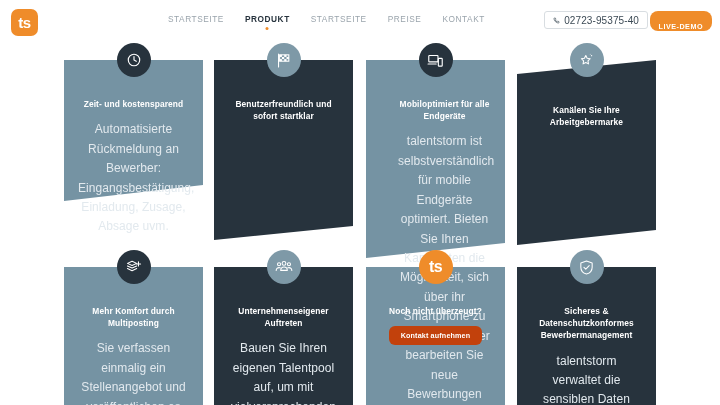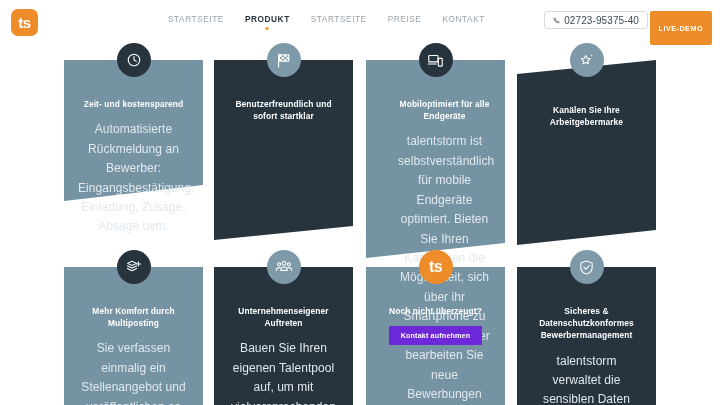--- a/index.html
+++ b/index.html
@@ -83,26 +83,26 @@
   .phone-num {
     font-size: 10px;
     color: #3c4a55;
     letter-spacing: 0.1px;
     white-space: nowrap;
   }
   .phone-icon svg { display:block; }
   .demo-btn {
     position: absolute;
     right: 8px; top: 11px;
-    height: 34px;
+    height: 20px;
     padding: 0 9px;
     background: #ef8c2a;
-    border-radius: 2px;
-    display: flex;
-    align-items: center;
+    border-radius: 8px;
+    display: flex;
+    align-items: flex-end;
     cursor: pointer;
   }
   .demo-btn span {
     color: #ffffff;
     font-size: 7.2px;
     font-weight: bold;
     letter-spacing: 0.5px;
     white-space: nowrap;
   }
 
@@ -168,26 +168,26 @@
     color: #ffffff;
     font-size: 16px;
     font-weight: bold;
     letter-spacing: -0.5px;
     line-height: 1;
   }
 
   .cta-btn {
     display: inline-block;
     margin-top: 9px;
-    background: #6d28d9;
+    background: #c2410c;
     color: #ffffff;
     font-size: 7.2px;
     font-weight: bold;
     padding: 5px 12px;
-    border-radius: 0;
+    border-radius: 6px;
     letter-spacing: 0.15px;
     cursor: pointer;
   }
 </style>
 </head>
 <body>
 
 <div class="header">
 
   <div class="logo">

